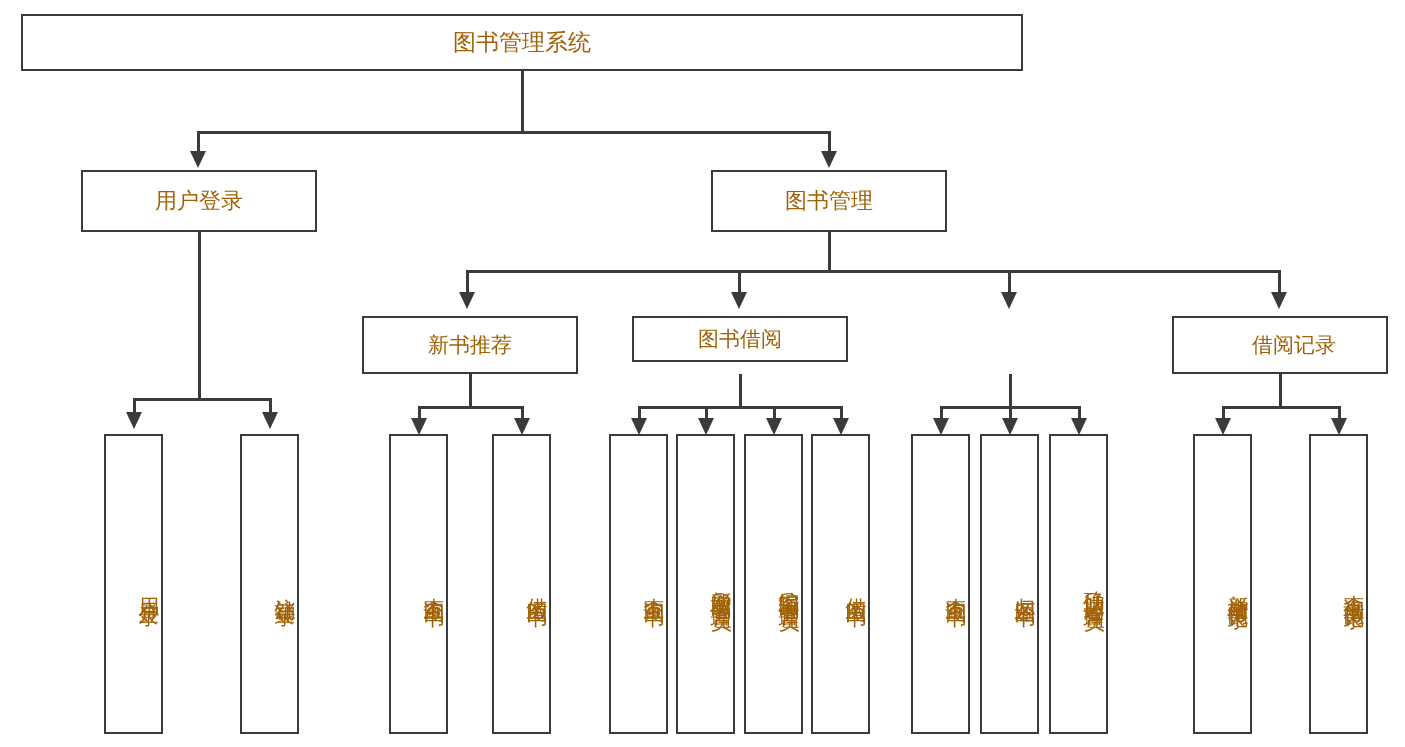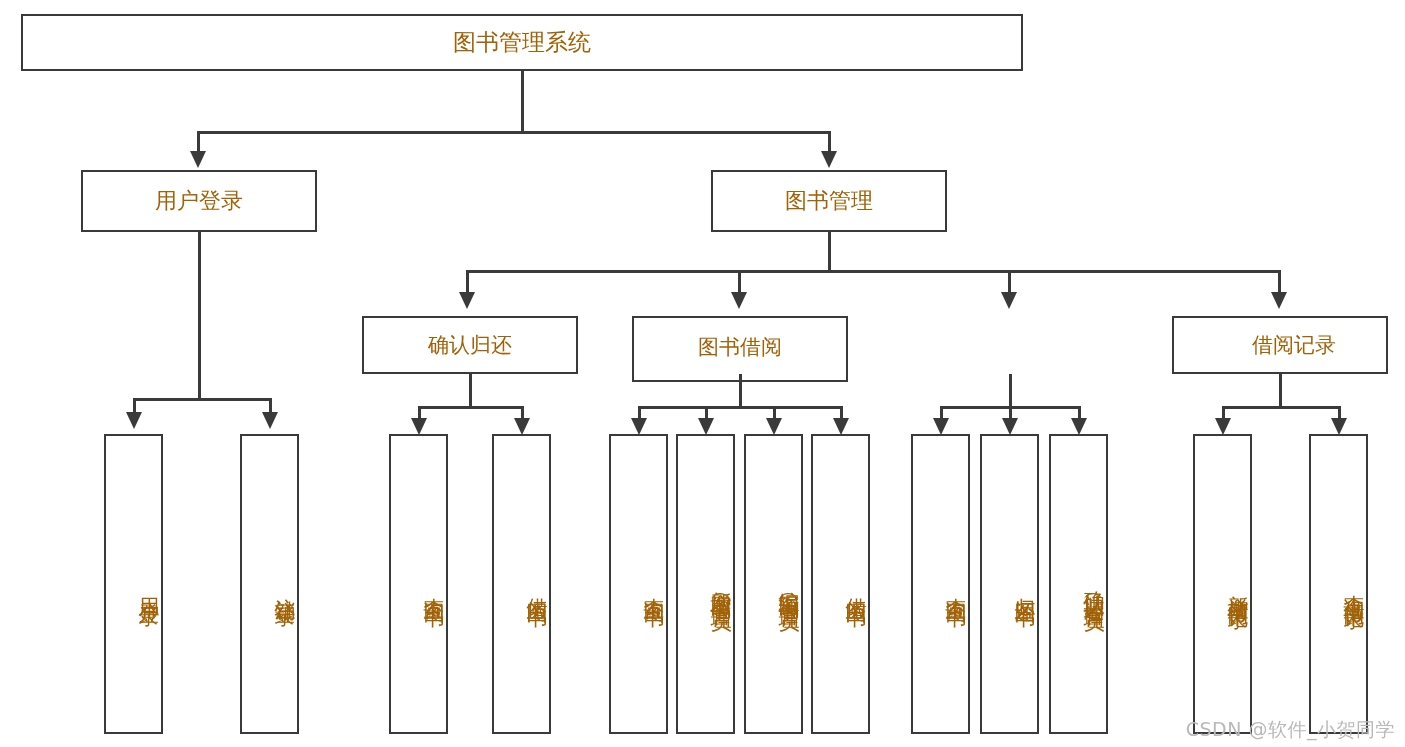--- a/index.html
+++ b/index.html
@@ -121,23 +121,23 @@
   <div class="vline" style="left:466px; top:270px; height:22px;"></div>
   <div class="vline" style="left:738px; top:270px; height:22px;"></div>
   <div class="vline" style="left:1008px; top:270px; height:22px;"></div>
   <div class="vline" style="left:1278px; top:270px; height:22px;"></div>
   <div class="arrow" style="left:459px; top:292px;"></div>
   <div class="arrow" style="left:731px; top:292px;"></div>
   <div class="arrow" style="left:1001px; top:292px;"></div>
   <div class="arrow" style="left:1271px; top:292px;"></div>
 
   <div class="node level3" style="left:362px; top:316px; width:216px; height:58px;">
-    <span>确认归还</span>
-  </div>
-  <div class="node level3" style="left:632px; top:316px; width:216px; height:66px;font-family:Liberation Mono, monospace;">
+    <span>新书推荐</span>
+  </div>
+  <div class="node level3" style="left:632px; top:316px; width:216px; height:46px;">
     <span>图书借阅</span>
   </div>
   <div class="node level3" style="left:1172px; top:316px; width:216px; height:58px;padding-left:28px;">
     <span>借阅记录</span>
   </div>
 
   <div class="vline" style="left:469px; top:374px; height:34px;"></div>
   <div class="hline" style="left:418px; top:406px; width:105px;"></div>
   <div class="vline" style="left:418px; top:406px; height:12px;"></div>
   <div class="vline" style="left:521px; top:406px; height:12px;"></div>
@@ -208,15 +208,14 @@
     <span class="vtext">确认归还（管理员）</span>
   </div>
 
   <div class="node leaf" style="left:1193px; top:434px; width:59px; height:300px;">
     <span class="vtext">新增借阅记录</span>
   </div>
   <div class="node leaf" style="left:1309px; top:434px; width:59px; height:300px;">
     <span class="vtext">查询借阅记录</span>
   </div>
 
-  <div id="watermark">CSDN @软件_小贺同学</div>
 
 </div>
 
 </body></html>

